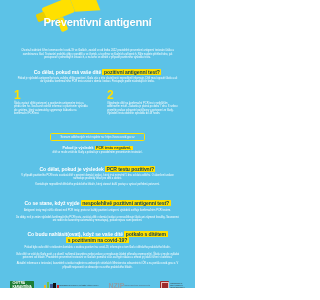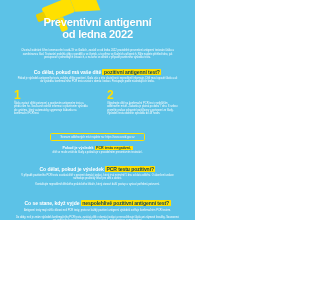--- a/index.html
+++ b/index.html
@@ -6,21 +6,21 @@
     margin: 0;
     padding: 0;
     background: #ffffff;
   }
   body {
     font-family: "Liberation Sans", sans-serif;
   }
   #poster {
     position: relative;
     width: 195px;
-    height: 220px;
+    height: 288px;
     background: #5cc2e7;
     overflow: hidden;
   }
 
   
   .megaphone {
     position: absolute;
     top: -6px;
     left: 36px;
     width: 78px;
@@ -243,21 +243,20 @@
     <g transform="rotate(-22 39 20)">
       <rect x="10" y="2" width="30" height="16" rx="2" fill="#ffe000"></rect>
       <path d="M40 2 L64 -6 L64 26 L40 18 Z" fill="#ffe000"></path>
       <rect x="2" y="6" width="9" height="8" rx="1.5" fill="#e9cf00"></rect>
       <rect x="20" y="18" width="7" height="14" rx="2" fill="#ffe000"></rect>
     </g>
   </svg>
 
   <div class="title">
     <div>Preventivní antigenní</div>
-    <div>od ledna 2022</div>
   </div>
 
   <div class="intro">Chcete-li zabránit šíření onemocnění covid-19 ve školách, zavádí se od ledna 2022 pravidelné preventivní antigenní testování žáků a zaměstnanců škol. Testování probíhá vždy v pondělí a ve čtvrtek, a to přímo ve školních zařízeních. Níže najdete přehled toho, jak postupovat v jednotlivých situacích, a na koho se obrátit v případě pozitivního výsledku testu.</div>
 
   <div class="sec-head" style="top:69px;">
     <span>Co dělat, pokud má vaše dítě </span><span class="hl">pozitivní antigenní test?</span>
   </div>
   <div class="sec-body" style="top:77px;left:17px;width:161px;">Pokud je výsledek antigenního testu vašeho dítěte pozitivní, škola vás o této skutečnosti neprodleně informuje. Dítě musí opustit školu a až do výsledku konfirmačního PCR testu zůstat v domácí izolaci. Postupujte podle následujících kroků.</div>
 
   <div class="cols">

